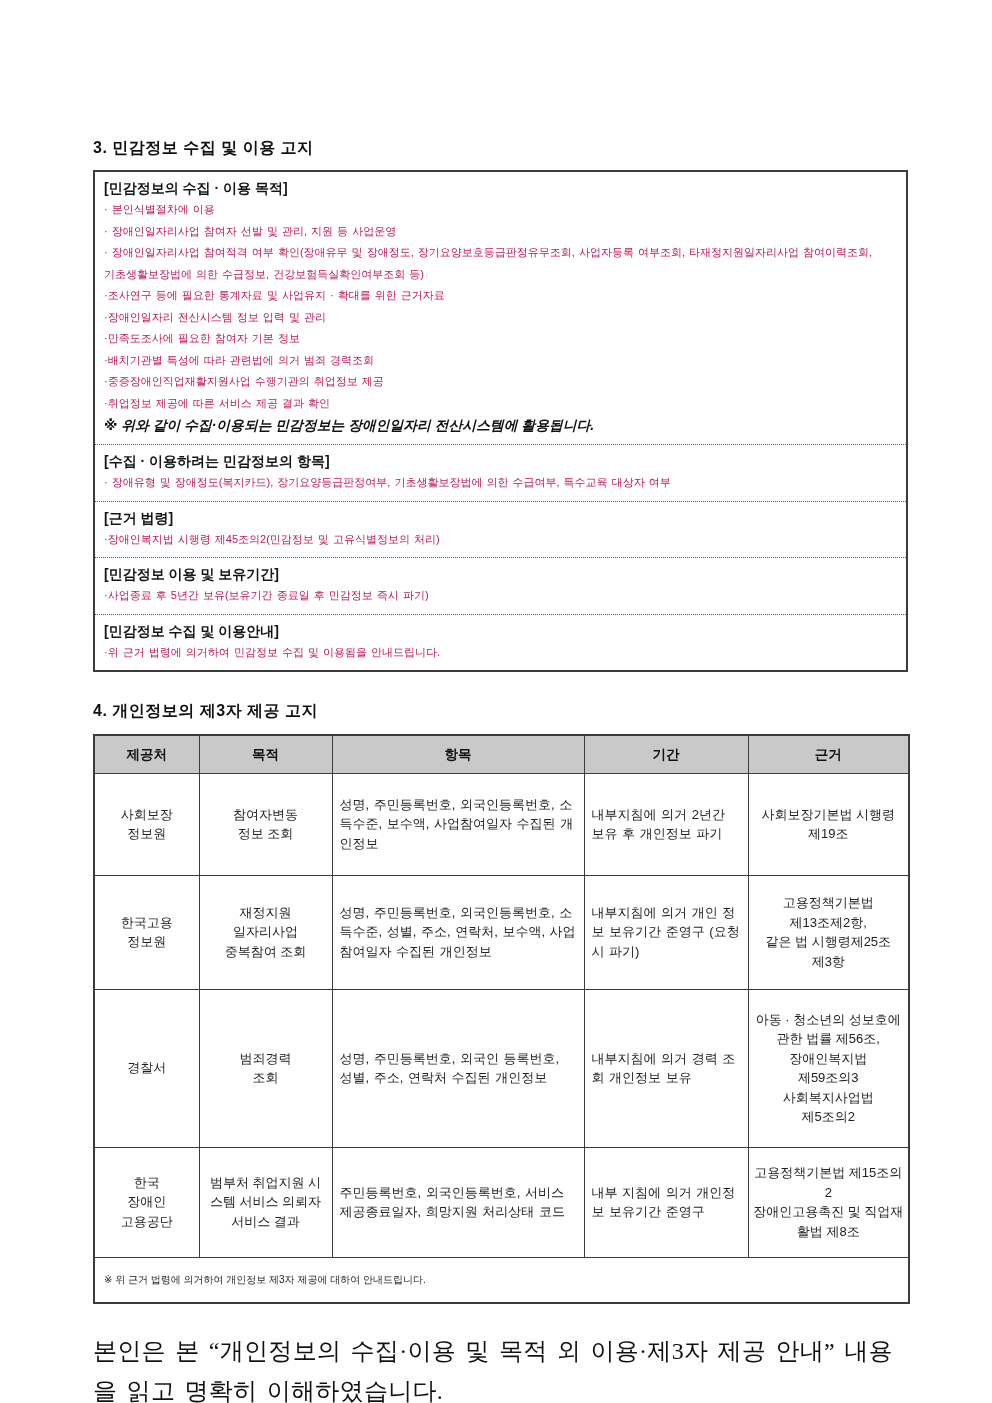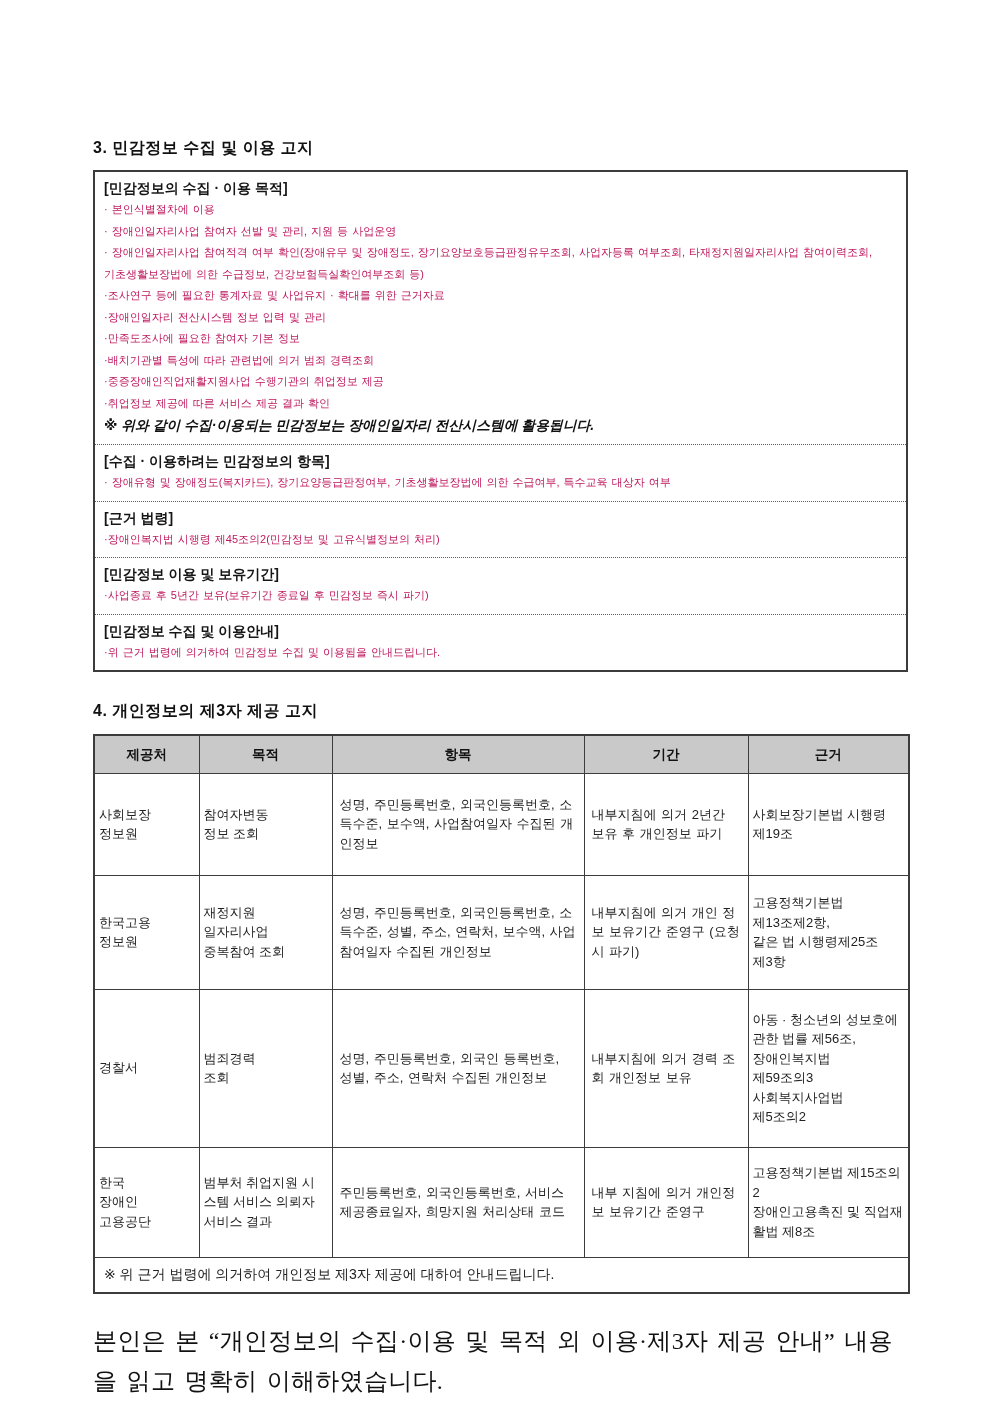--- a/index.html
+++ b/index.html
@@ -74,31 +74,31 @@
     margin-top: 47px;
   }
   .provision-table th {
     background: #c9c9c9;
     font-size: 13.5px;
     font-weight: bold;
     height: 38px;
     text-align: center;
     color: #111;
   }
-  td.c-center { text-align: left; padding: 6px 4px; white-space: pre-line; }
+  td.c-center { text-align: center; padding: 6px 4px; white-space: pre-line; }
   td.c-left   { text-align: left;  padding: 6px 7px; white-space: pre-line; word-spacing: 1px; }
   .row-1 td { height: 102px; }
   .row-2 td { height: 114px; }
   .row-3 td { height: 158px; }
   .row-4 td { height: 110px; }
   td.footnote-cell {
     text-align: left;
     padding: 4px 9px;
-    font-size: 14px;
-    height: 36px;
+    font-size: 10px;
+    height: 46px;
   }
   
   .closing {
     margin-top: 27px;
     font-family: "Liberation Serif", "DejaVu Serif", serif;
     font-size: 24px;
     line-height: 40px;
     letter-spacing: 0.3px;
     word-spacing: 3px;
     color: #111;

